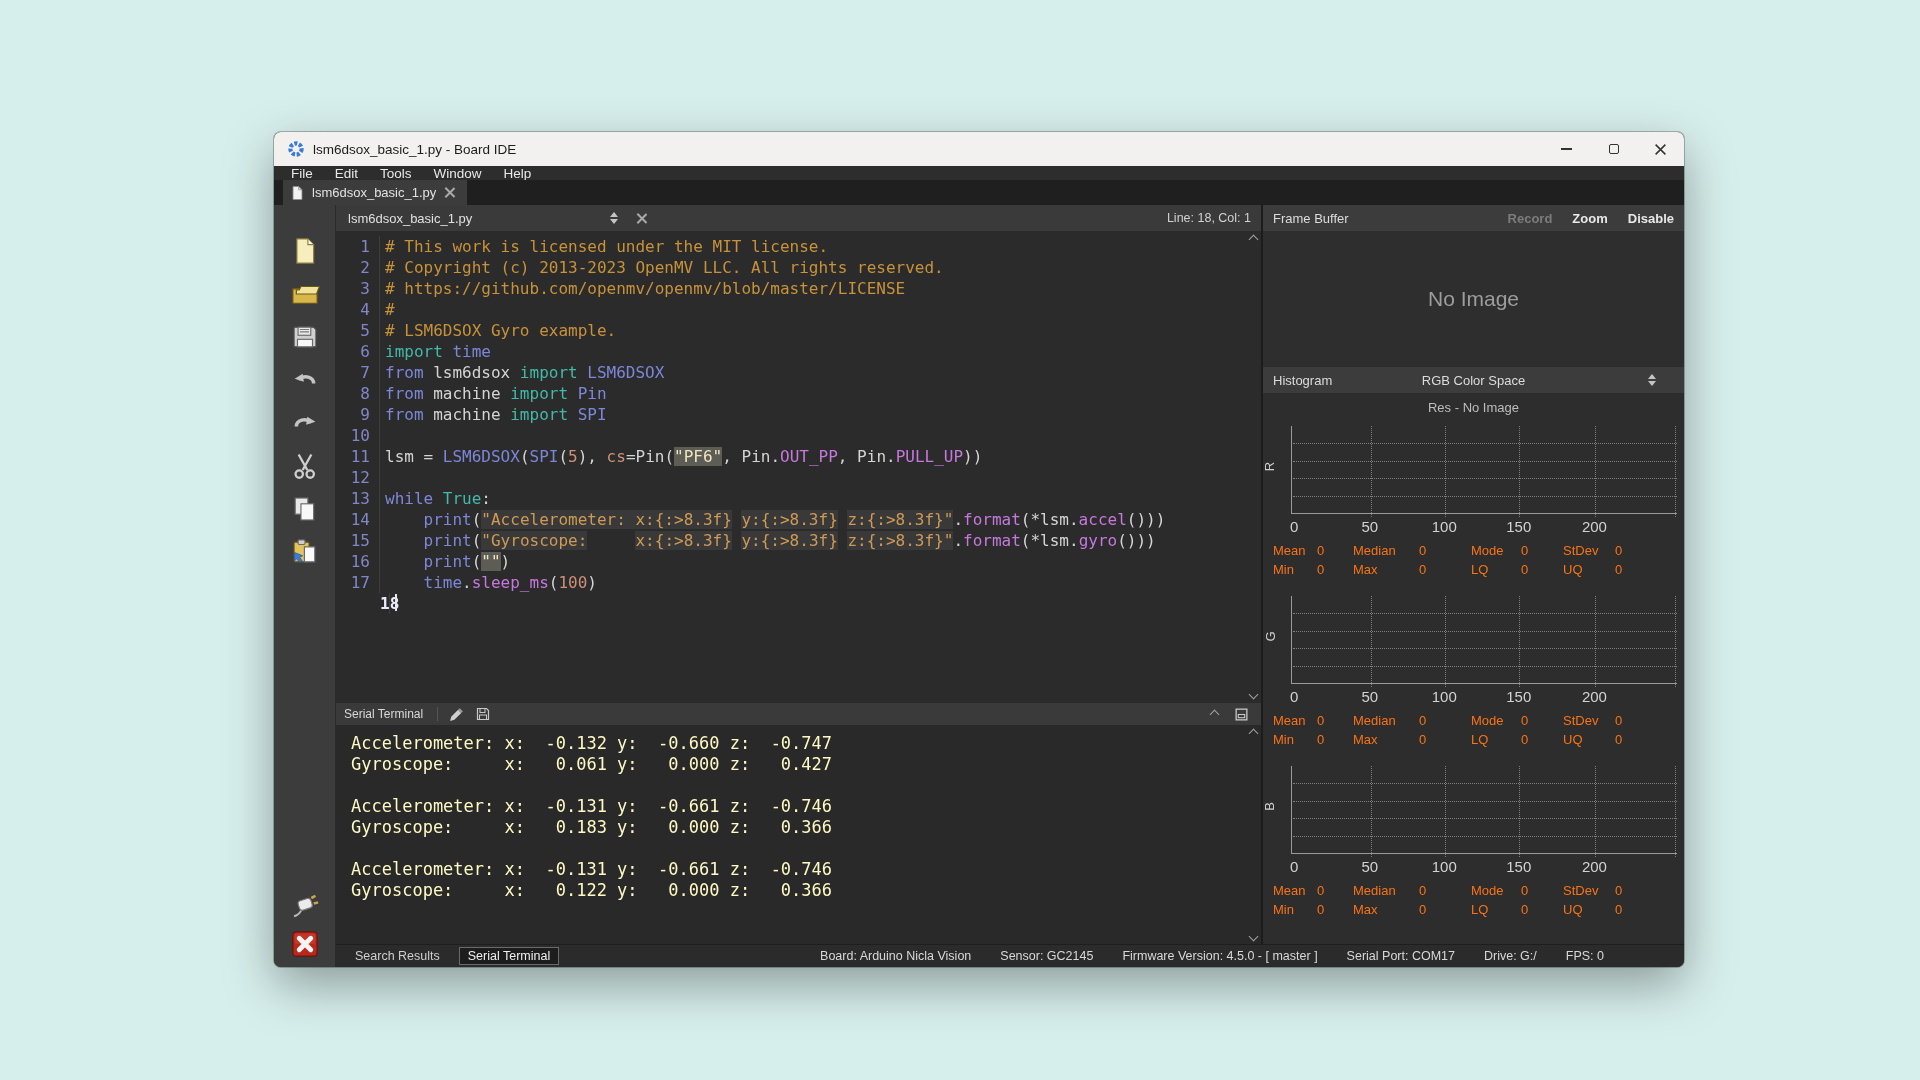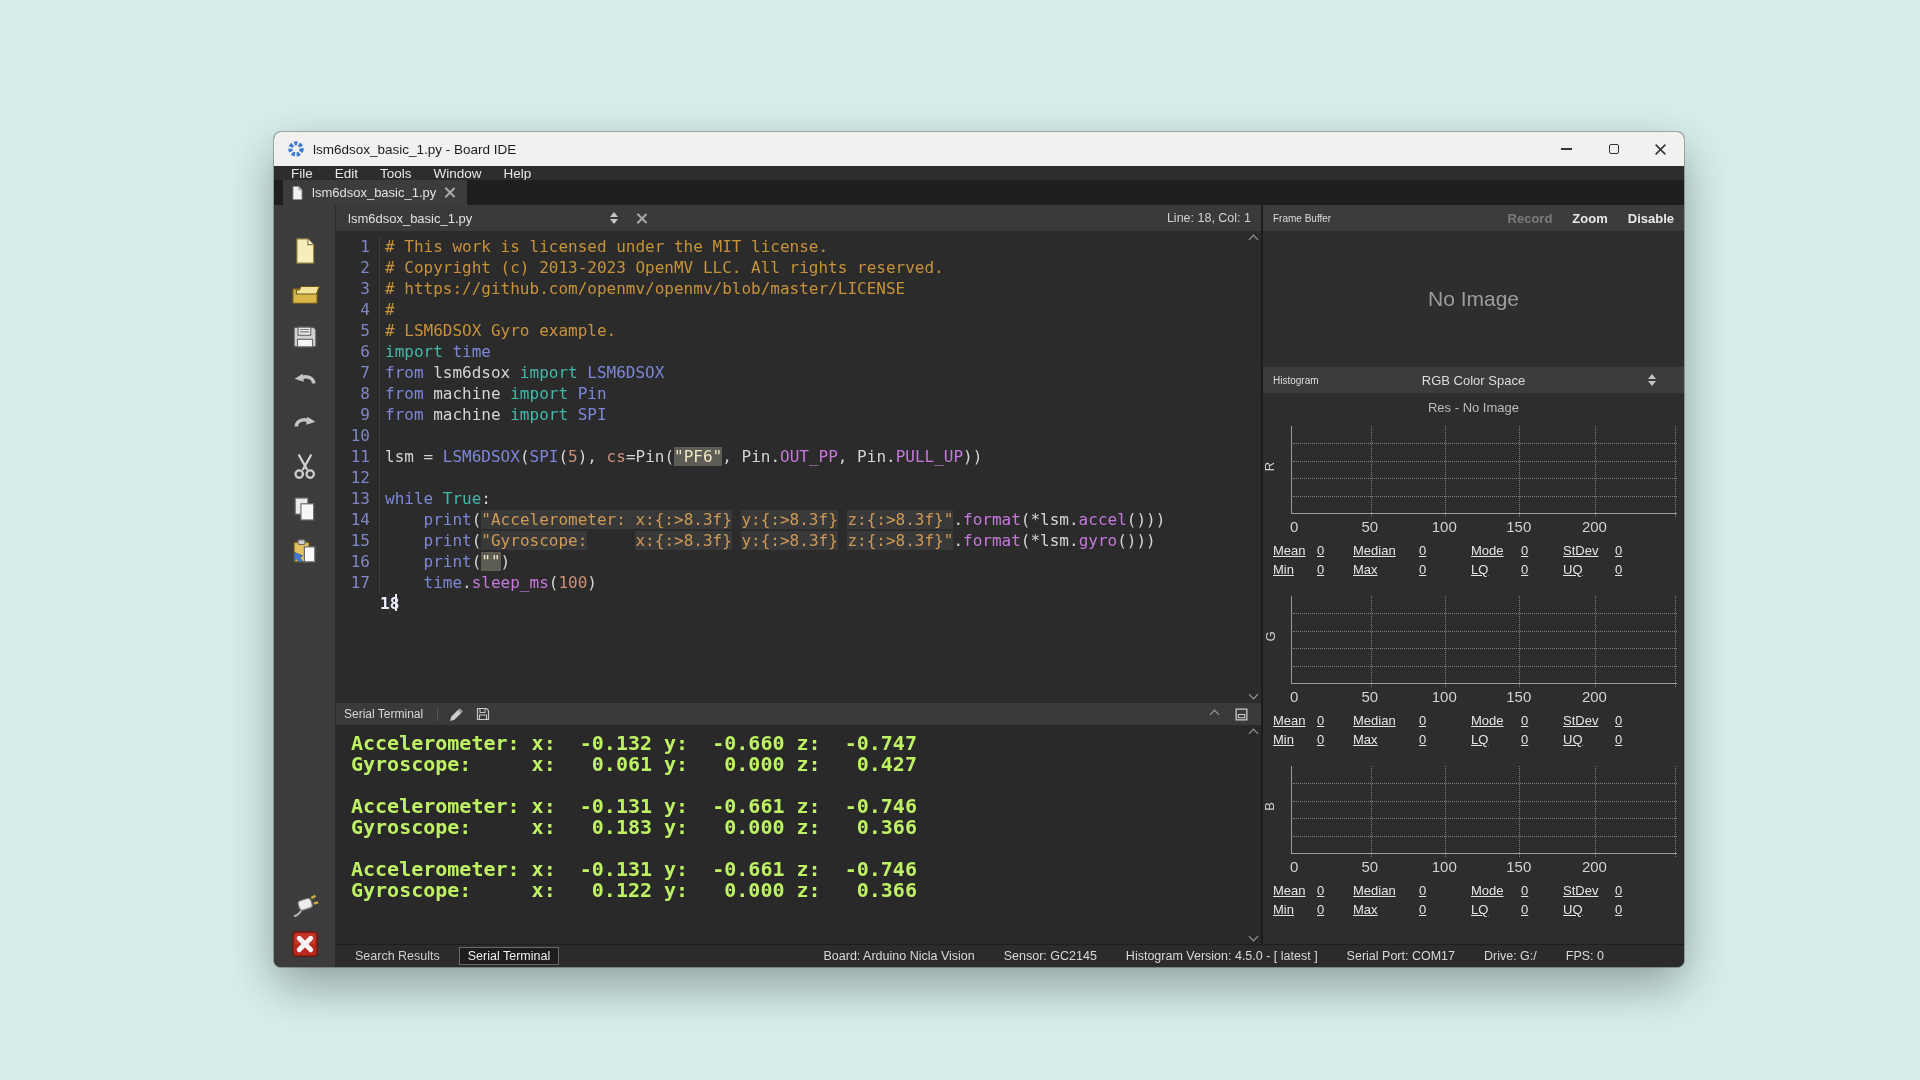--- a/index.html
+++ b/index.html
@@ -73,45 +73,45 @@
   .vscroll { width:16px; display:flex; flex-direction:column; align-items:center; justify-content:space-between; padding:5px 0 4px; flex:0 0 auto; }
   .chev { width:7px; height:7px; border-right:1.7px solid #a2a2a2; border-bottom:1.7px solid #a2a2a2; }
   .chev.up { transform:rotate(-135deg); } .chev.down { transform:rotate(45deg); }
 
   
   .term-header { height:23px; background:#3a3a3a; display:flex; align-items:center; padding:0 8px; gap:10px; flex:0 0 auto; border-top:1px solid #2a2a2a; }
   .term-title { color:#d8d8d8; font-size:12px; padding-right:14px; border-right:1px solid #555; }
   .term-icons { display:flex; gap:10px; align-items:center; }
   .term-right { margin-left:auto; display:flex; gap:16px; align-items:center; padding-right:4px; }
   .terminal { height:219px; background:#292929; display:flex; flex:0 0 auto; }
-  .term-body { flex:1; padding:8px 0 0 15px; font-family:"DejaVu Sans Mono", monospace; font-size:20px; line-height:21px; color:#bef264; white-space:pre;font-weight:bold; }
+  .term-body { flex:1; padding:8px 0 0 15px; font-family:"DejaVu Sans Mono", monospace; font-size:17px; line-height:21px; color:#fef9c3; white-space:pre; }
 
   
   .panel { width:421px; background:#2d2d2d; display:flex; flex-direction:column; flex:0 0 auto; }
   .panel-header { height:26px; background:#3c3c3c; display:flex; align-items:center; padding:0 10px; flex:0 0 auto; }
-  .ph-title { color:#dcdcdc; font-size:10px; }
+  .ph-title { color:#dcdcdc; font-size:13px; }
   .fb-actions { margin-left:auto; display:flex; gap:20px; }
   .fb-action { color:#e8e8e8; font-size:13px; font-weight:bold; }
   .fb-action.dim { color:#7c7c7c; }
   .fb-view { height:136px; display:flex; align-items:center; justify-content:center; background:#2e2e2e; flex:0 0 auto; }
   .no-image { color:#9d9d9d; font-size:21px; }
   .hist-header { position:relative; }
   .hist-space { position:absolute; left:0; right:0; text-align:center; color:#dcdcdc; font-size:13px; }
   .hist-spin { margin-left:auto; }
   .res-row { height:28px; display:flex; align-items:center; justify-content:center; color:#bdbdbd; font-size:13px; flex:0 0 auto; }
   .charts { flex:1; display:flex; flex-direction:column; }
   .chart-sec { height:170px; position:relative; }
   .plot { position:absolute; left:28px; right:7px; top:5px; height:88px; border-left:1.5px solid #9a9a9a; border-bottom:1.5px solid #9a9a9a; }
   .chan-label { position:absolute; left:2px; top:38px; color:#cfcfcf; font-size:13px; transform:rotate(-90deg); }
   .grid-h { position:absolute; left:1px; right:0; border-top:1.5px dotted #999; opacity:.75; }
   .grid-v { position:absolute; top:0; bottom:-4px; border-left:1.5px dotted #999; opacity:.75; }
   .xlabels { position:absolute; left:28px; right:7px; top:97px; height:22px; }
   .xlab { position:absolute; transform:translateX(-50%); color:#d2d2d2; font-size:15px; }
   .stats { position:absolute; left:10px; right:10px; top:122px; display:grid; grid-template-columns:80px 118px 92px auto; row-gap:4px; }
-  .stat-cell { display:flex; font-size:13px; color:#e5e5e5;text-decoration:underline; }
+  .stat-cell { display:flex; font-size:13px; color:#f97316; }
   .stat-label { display:inline-block; }
   .c0 .stat-label{width:44px;} .c1 .stat-label{width:66px;} .c2 .stat-label{width:50px;} .c3 .stat-label{width:52px;}
 
   
   .statusbar { height:23px; background:#2b2b2b; border-top:1px solid #1e1e1e; display:flex; align-items:center; padding:0 80px 0 11px; flex:0 0 auto; }
   .sb-tab { color:#cfcfcf; font-size:12.5px; margin-right:12px; padding:1px 8px; }
   .sb-tab.active { background:#1d1d1d; outline:1px solid #6a6a6a; color:#f0f0f0; }
   .sb-items { margin-left:auto; display:flex; gap:29px; }
   .sb-item { color:#d8d8d8; font-size:12.5px; white-space:nowrap; }
 </style>
@@ -479,21 +479,21 @@
         </div>
 
       </div>
 
       <div class="statusbar" id="statusbar">
         <span class="sb-tab">Search Results</span>
           <span class="sb-tab active">Serial Terminal</span>
           <span class="sb-items" id="sb-items">
             <span class="sb-item">Board: Arduino Nicla Vision</span>
             <span class="sb-item">Sensor: GC2145</span>
-            <span class="sb-item">Histogram Version: 4.5.0 - [ latest ]</span>
+            <span class="sb-item">Firmware Version: 4.5.0 - [ master ]</span>
             <span class="sb-item">Serial Port: COM17</span>
             <span class="sb-item">Drive: G:/</span>
             <span class="sb-item">FPS: 0</span>
           </span>
       </div>
     </div>
   </div>
 </div>
 
 </body></html>

